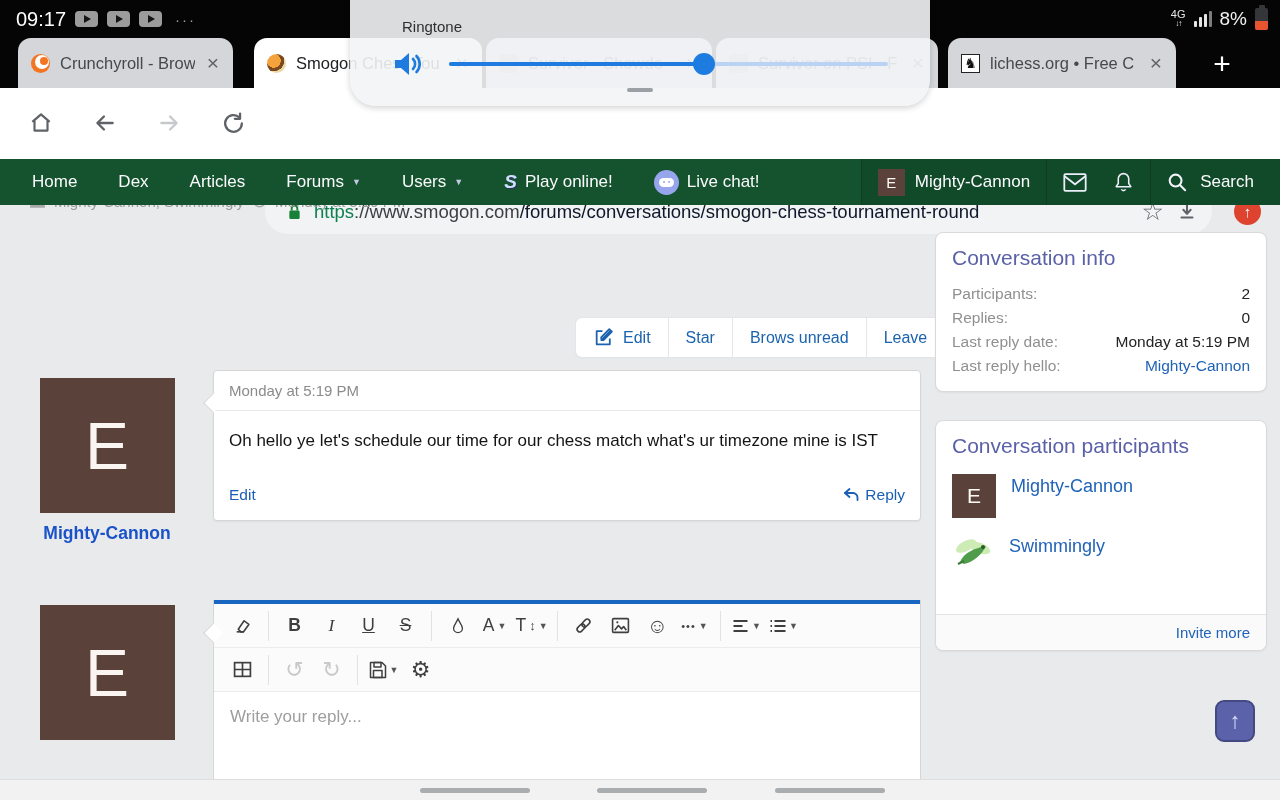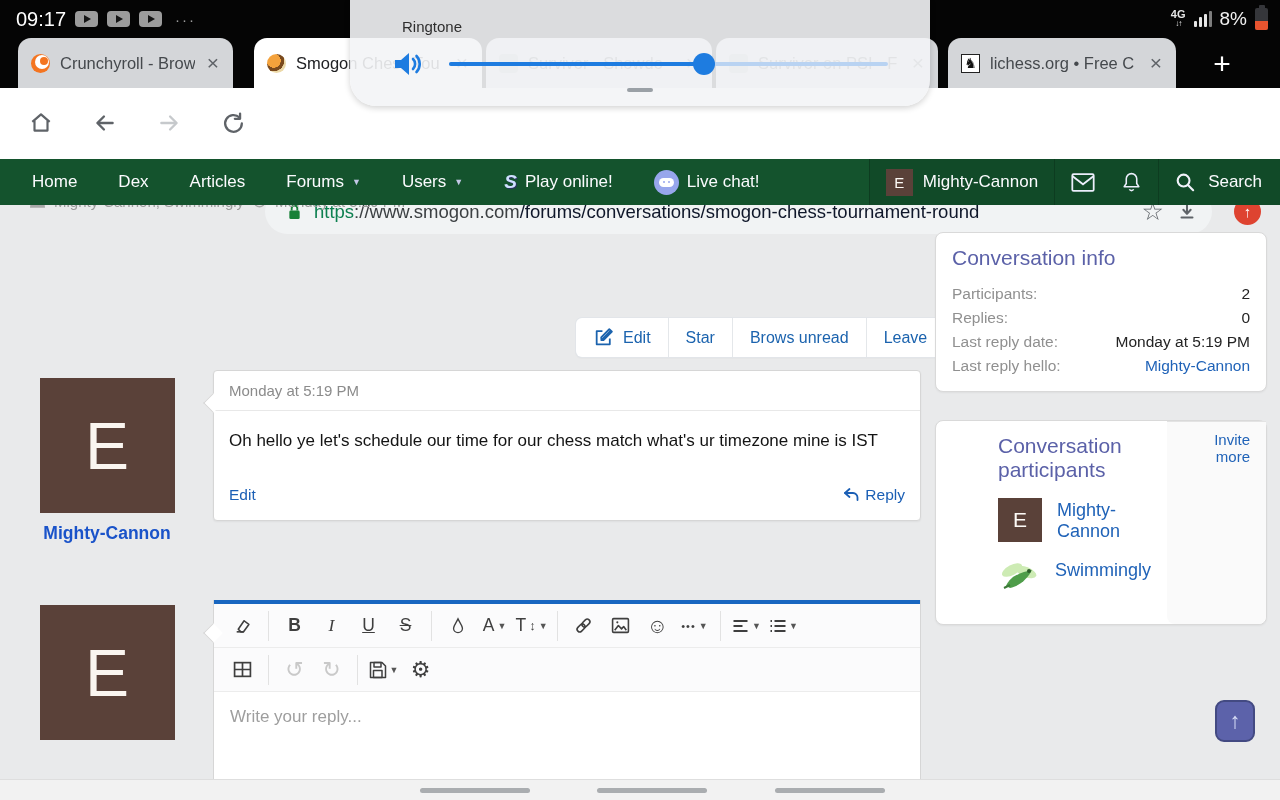--- a/index.html
+++ b/index.html
@@ -9,21 +9,21 @@
 
   
   .topbar { position:absolute; top:0; left:0; width:1280px; height:88px; background:#050505; }
   .status-left { position:absolute; top:0; left:16px; height:38px; display:flex; align-items:center; gap:9px; }
   .status-time { color:#fff; font-size:20px; }
   .yt-icon { width:23px; height:16px; background:#9c9c9c; border-radius:4px; position:relative; }
   .yt-icon::after { content:""; position:absolute; left:9px; top:4px; border-left:7px solid #151515;
                     border-top:4px solid transparent; border-bottom:4px solid transparent; }
   .status-dots { color:#9c9c9c; font-size:15px; letter-spacing:2px; margin-left:4px; }
   .status-right { position:absolute; top:0; right:12px; height:38px; display:flex; align-items:center; gap:8px; }
-  .net-4g { color:#e8e8e8; font-size:11px; font-weight:bold; line-height:10px; text-align:center;margin-left:20px; }
+  .net-4g { color:#e8e8e8; font-size:11px; font-weight:normal; line-height:10px; text-align:center;margin-left:20px; }
   .net-4g .arr { font-size:8px; letter-spacing:-1px; display:block; }
   .sigbars { display:flex; align-items:flex-end; gap:2px; height:16px; }
   .sigbars i { width:3px; background:#e6e6e6; border-radius:1px; display:block; }
   .battery-pct { color:#f1f1f1; font-size:19px; }
   .battery { width:13px; height:22px; background:#35363a; border-radius:2px; position:relative; }
   .battery::before { content:""; position:absolute; top:-3px; left:3.5px; width:6px; height:3px; background:#35363a; border-radius:1px 1px 0 0; }
   .battery::after { content:""; position:absolute; bottom:0; left:0; width:13px; height:9px; background:#e8542f; border-radius:0 0 2px 2px; }
 
   .tab { position:absolute; top:38px; height:50px; background:#d4d6d9; border-radius:13px 13px 0 0;
          display:flex; align-items:center; padding:0 12px 0 13px; gap:10px; }
@@ -110,21 +110,21 @@
   
   .side-card { position:absolute; left:935px; width:332px; background:#fff; border:1px solid #d9d9d9; border-radius:8px;
                box-shadow:0 1px 2px rgba(0,0,0,0.05); }
   .side-title { font-size:21px; color:#5b61a8; }
   .info-card { top:232px; height:160px; padding:13px 16px; }
   .info-rows { margin-top:12px; }
   .info-row { display:flex; justify-content:space-between; font-size:15.5px; line-height:24px; }
   .info-label { color:#909090; }
   .info-val { color:#242424; }
   .info-val.link { color:#2063b8; }
-  .part-card { top:420px; height:205px; display:flex; flex-direction:row;padding-left:46px; }
+  .part-card { top:420px; height:231px; display:flex; flex-direction:column; }
   .part-inner { padding:13px 16px 0; flex:1; }
   .member { display:flex; align-items:flex-start; gap:15px; margin-top:16px; }
   .avatar-sm { width:44px; height:44px; background:#5a4139; color:#fdfaf6; font-size:21px;
                display:flex; align-items:center; justify-content:center; flex:0 0 auto; }
   .member-name { font-size:18px; color:#2063b8; padding-top:2px; }
   .part-footer { border-top:1px solid #e3e3e3; background:#fafafa; padding:9px 16px; text-align:right;
                  font-size:15px; color:#2063b8; border-radius:0 0 8px 8px; }
 
   
   .scrolltop { position:absolute; left:1215px; top:700px; width:40px; height:42px; border-radius:9px;
@@ -284,21 +284,21 @@
       <div class="seg dark" style="gap:26px">
         <svg width="24" height="19" viewBox="0 0 20 16" fill="none" stroke="#eceefc" stroke-width="1.5">
             <rect x="1" y="1" width="18" height="14" rx="1"></rect>
             <path d="M1 2.5 l9 7 9-7"></path>
           </svg>
         <svg width="21" height="23" viewBox="0 0 20 22" fill="none" stroke="#eceefc" stroke-width="1.5" stroke-linejoin="round">
             <path d="M10 2.5 a5 5 0 0 1 5 5 V12 l2 3 H3 l2-3 V7.5 a5 5 0 0 1 5-5 Z"></path>
             <path d="M8 17.5 a2.2 2.2 0 0 0 4 0"></path>
           </svg>
       </div>
-      <div class="seg dark" style="gap:12px;padding-right:18px">
+      <div class="seg dark" style="gap:12px;padding-right:26px">
         <svg width="21" height="21" viewBox="0 0 22 22" fill="none" stroke="#f2f3fb" stroke-width="2.2" stroke-linecap="round">
             <circle cx="9" cy="9" r="6.2"></circle>
             <path d="M13.8 13.8 L19 19"></path>
           </svg>
         <span>Search</span>
       </div>
     </div>
   </div>
 
   <div class="actions">

